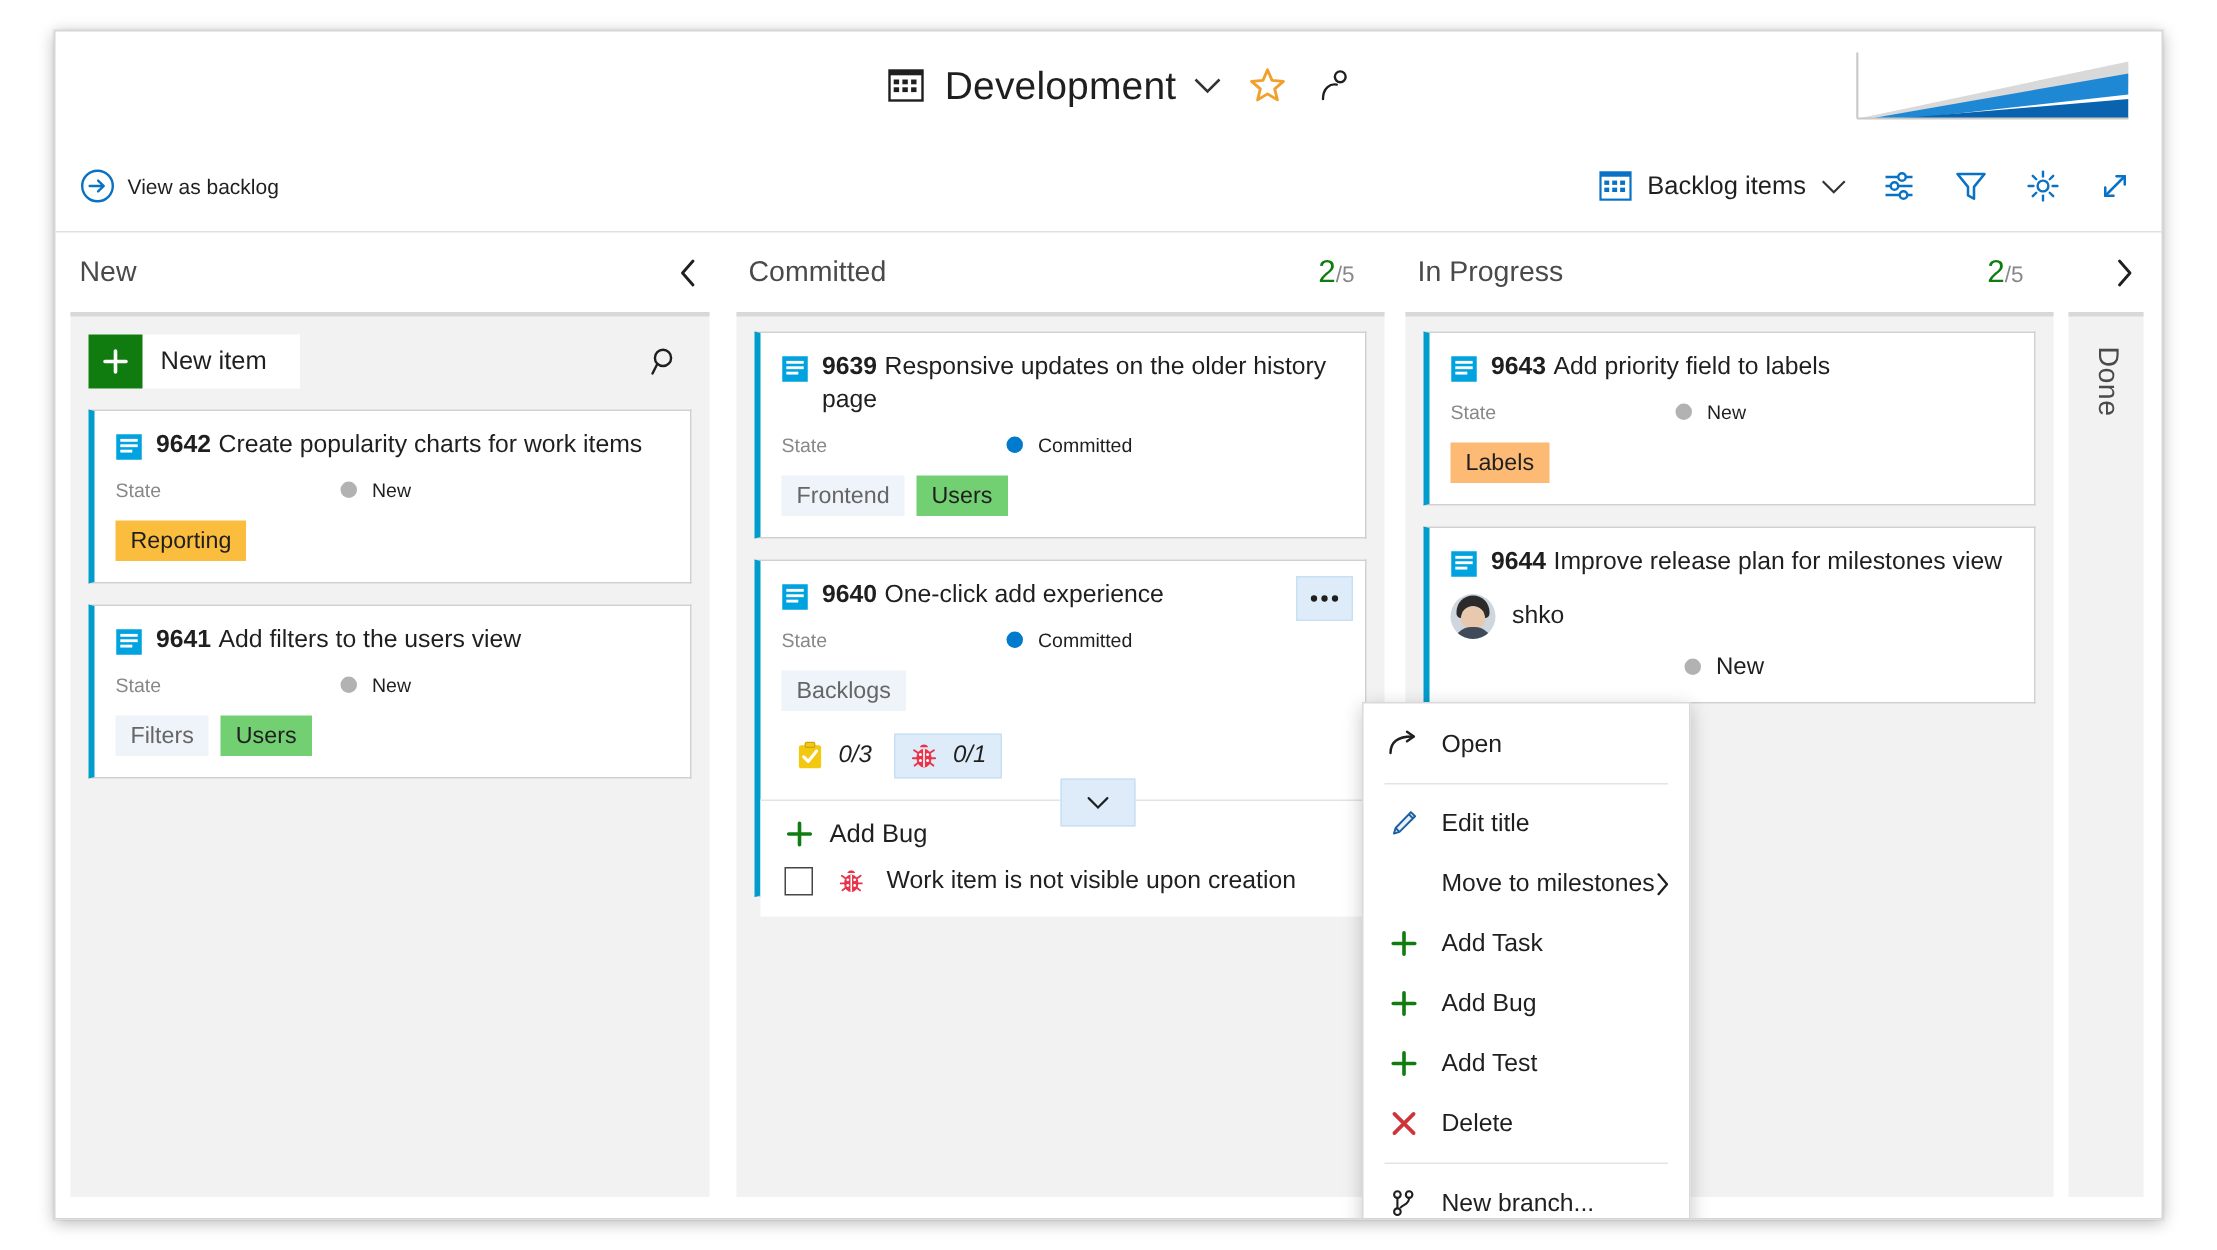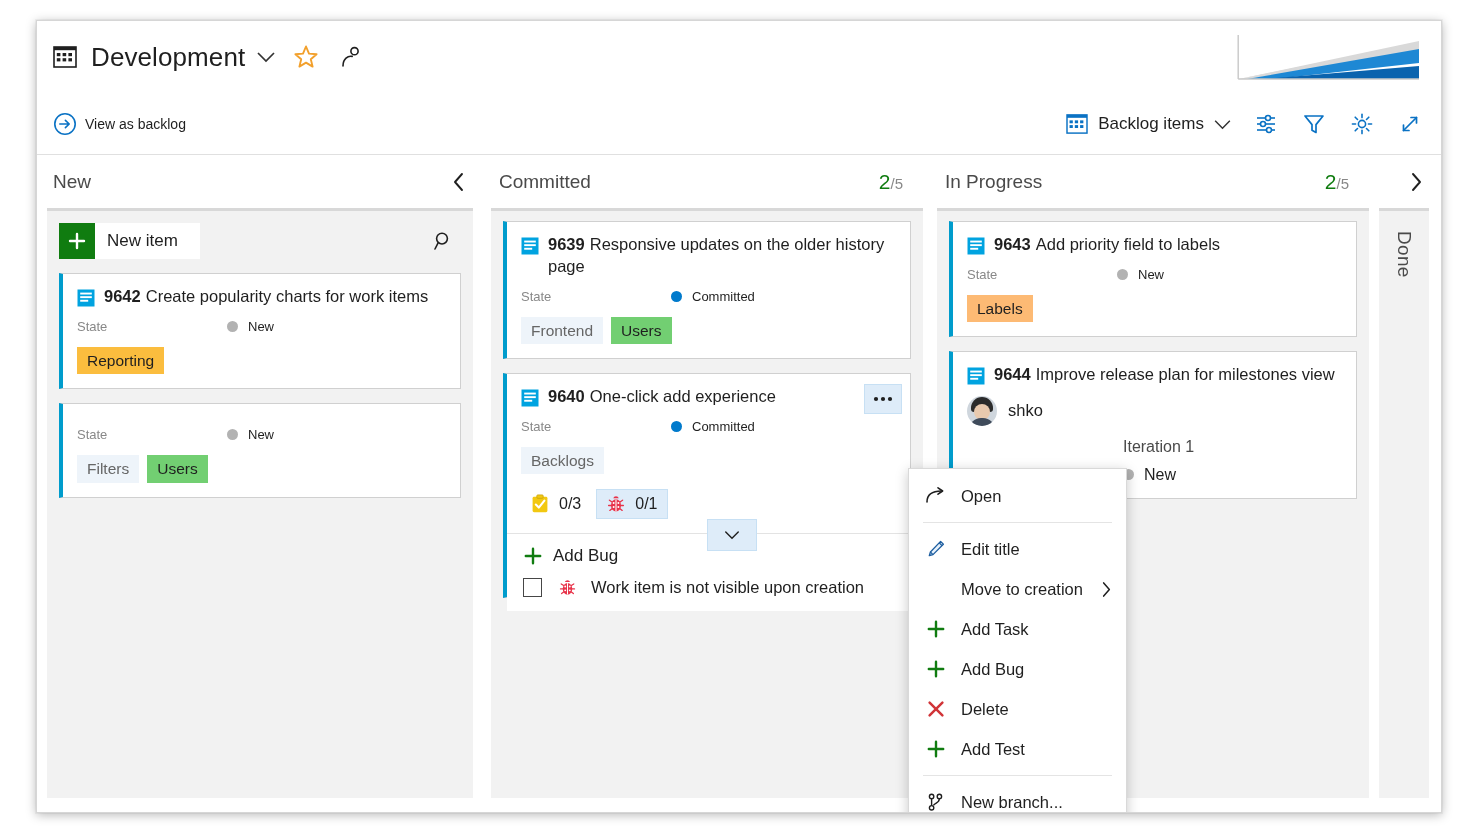--- a/index.html
+++ b/index.html
@@ -17,20 +17,21 @@
     border: 1px solid #d6d6d6;
     box-shadow: 0 2px 10px rgba(0,0,0,0.28), 0 0 0 1px rgba(0,0,0,0.04);
     overflow: hidden;
   }
   
   .hdr-row1 {
     position: relative;
     height: 72px;
     display: flex; align-items: center;
     padding-left: 16px;
+    justify-content: center;
   }
   .board-icon { width: 24px; height: 22px; margin-right: 14px; flex: none; }
   .board-title {
     font-size: 26px; color: #1f1f1f; font-weight: 400;
     letter-spacing: .1px;
   }
   .chev-dn { margin-left: 12px; color: #333; display:inline-flex; }
   .star-icon { margin-left: 18px; display:inline-flex; }
   .team-icon { margin-left: 20px; display:inline-flex; }
   .cfd-spark {
@@ -136,21 +137,21 @@
   .dot-committed { background: #007acc; }
   .state-val { color: #1f1f1f; }
 
   .tag-row { display: flex; gap: 8px; margin-top: 13px; flex-wrap: wrap; }
   .tag {
     font-size: 15.5px; padding: 4px 10px; color: #1f1f1f; white-space: nowrap;
     line-height: 1.25;
   }
   .tag-default { background: #eef4fa; color: #666; }
 
-  .count-row { display: flex; align-items: center; gap: 6px; margin-top: 15px; position: relative; }
+  .count-row { display: flex; align-items: center; gap: 6px; margin-top: 15px; position: relative; font-style: italic; }
   .count-chip {
     display: flex; align-items: center; gap: 9px;
     padding: 4px 9px; font-size: 16px; color: #1f1f1f;
   }
   .count-chip.sel { background: #deecf9; border: 1px solid #c7e0f4; }
   .count-ic { width: 20px; height: 20px; flex: none; display:block; }
   .chip-caret {
     position: absolute; left: 186px; top: 30px;
     width: 50px; height: 32px; background: #deecf9; border: 1px solid #c7e0f4;
     display: flex; align-items: center; justify-content: center; cursor: pointer;
@@ -396,20 +397,35 @@
             <span class="field-lbl">State</span>
             <span class="state-dot dot-new"></span>
             <span class="state-val">New</span>
           </div>
           <div class="tag-row">
             <span class="tag" style="background:#fbbd3e">Reporting</span>
           </div>
         </div>
 
         <div class="card">
+          <div class="card-titlerow">
+            <span class="wi-icon">
+              <svg width="18" height="18" viewBox="0 0 18 18">
+                <rect x="0.5" y="0.5" width="17" height="17" fill="#00a3e0"></rect>
+                <g fill="#ffffff">
+                    <rect x="3.2" y="3.6" width="11.6" height="1.9"></rect>
+                    <rect x="3.2" y="7.2" width="11.6" height="1.9"></rect>
+                    <rect x="3.2" y="10.8" width="8" height="1.9"></rect>
+                  </g>
+              </svg>
+            </span>
+            <div class="card-title">
+              <span class="id">9641</span><span>Add filters to the users view</span>
+            </div>
+          </div>
           <div class="field-row">
             <span class="field-lbl">State</span>
             <span class="state-dot dot-new"></span>
             <span class="state-val">New</span>
           </div>
           <div class="tag-row">
             <span class="tag tag-default">Filters</span>
             <span class="tag" style="background:#72cf72">Users</span>
           </div>
         </div>
@@ -617,21 +633,20 @@
             </div>
           </div>
           <div class="id-row">
             <span class="avatar">
               <span class="hair"></span>
                 <span class="face"></span>
                 <span class="body"></span>
             </span>
             <span class="id-name">shko</span>
           </div>
-          <div class="iter-row">Iteration 1</div>
           <div class="iter-state">
             <span class="state-dot dot-new"></span>
             <span class="state-val">New</span>
           </div>
         </div>
 
       </div>
     </div>
 
     <div class="col col-done">
@@ -668,21 +683,21 @@
           <path d="M14.6 2.4 L17.4 5.2 L7 15.6 L3.3 16.7 L4.4 13 Z" fill="#e6f1fb" stroke="#1f5fa0" stroke-width="1.3" stroke-linejoin="round"></path>
           <path d="M13.2 3.8 L16 6.6" stroke="#1f5fa0" stroke-width="1.3"></path>
           <path d="M4.4 13 L7 15.6" stroke="#1f5fa0" stroke-width="1.3"></path>
         </svg>
       </span>
       <span class="mi-lbl">Edit title</span>
     </div>
 
     <div class="mi">
       <span class="mi-ic"></span>
-      <span class="mi-lbl">Move to creation</span>
+      <span class="mi-lbl">Move to milestones</span>
       <span class="mi-sub">
         <svg width="11" height="17" viewBox="0 0 11 18">
             <path d="M2.5 2 L8.5 9 L2.5 16" fill="none" stroke="#1f1f1f" stroke-width="1.6" stroke-linecap="round" stroke-linejoin="round"></path>
           </svg>
       </span>
     </div>
 
     <div class="mi">
       <span class="mi-ic">
         <svg width="20" height="20" viewBox="0 0 20 20">
@@ -697,33 +712,33 @@
         <svg width="20" height="20" viewBox="0 0 20 20">
             <path d="M10 2.8 V17.2 M2.8 10 H17.2" stroke="#107c10" stroke-width="2.4" stroke-linecap="round"></path>
           </svg>
       </span>
       <span class="mi-lbl">Add Bug</span>
     </div>
 
     <div class="mi">
       <span class="mi-ic">
         <svg width="20" height="20" viewBox="0 0 20 20">
-            <path d="M3.6 3.6 L16.4 16.4 M16.4 3.6 L3.6 16.4" stroke="#d13438" stroke-width="2.5" stroke-linecap="round"></path>
+            <path d="M10 2.8 V17.2 M2.8 10 H17.2" stroke="#107c10" stroke-width="2.4" stroke-linecap="round"></path>
           </svg>
       </span>
-      <span class="mi-lbl">Delete</span>
+      <span class="mi-lbl">Add Test</span>
     </div>
 
     <div class="mi">
       <span class="mi-ic">
         <svg width="20" height="20" viewBox="0 0 20 20">
-            <path d="M10 2.8 V17.2 M2.8 10 H17.2" stroke="#107c10" stroke-width="2.4" stroke-linecap="round"></path>
+            <path d="M3.6 3.6 L16.4 16.4 M16.4 3.6 L3.6 16.4" stroke="#d13438" stroke-width="2.5" stroke-linecap="round"></path>
           </svg>
       </span>
-      <span class="mi-lbl">Add Test</span>
+      <span class="mi-lbl">Delete</span>
     </div>
     <div class="mi-sep"></div>
 
     <div class="mi">
       <span class="mi-ic">
         <svg width="20" height="20" viewBox="0 0 20 20">
           <circle cx="5.6" cy="4.4" r="2.2" fill="none" stroke="#1f1f1f" stroke-width="1.4"></circle>
           <circle cx="13.4" cy="4.4" r="2.2" fill="none" stroke="#1f1f1f" stroke-width="1.4"></circle>
           <circle cx="5.6" cy="15.8" r="2.2" fill="none" stroke="#1f1f1f" stroke-width="1.4"></circle>
           <path d="M5.6 6.6 V13.6" stroke="#1f1f1f" stroke-width="1.4"></path>

